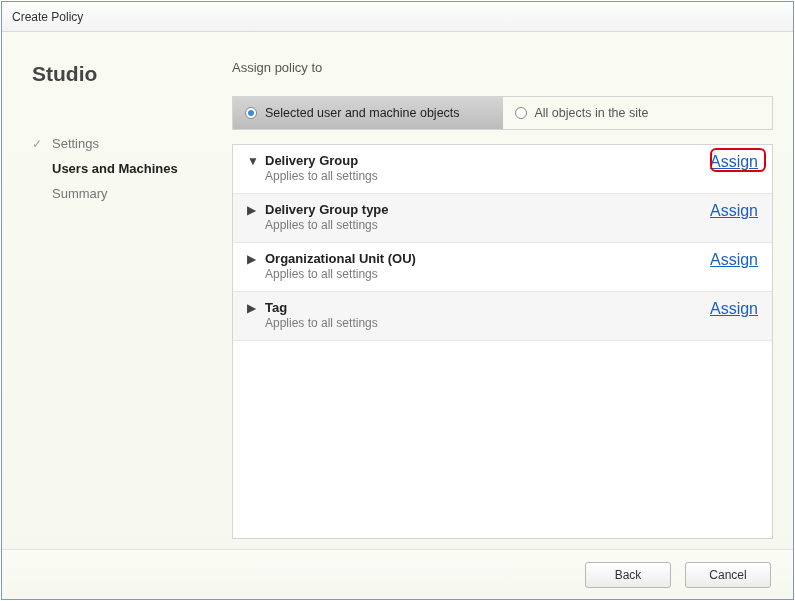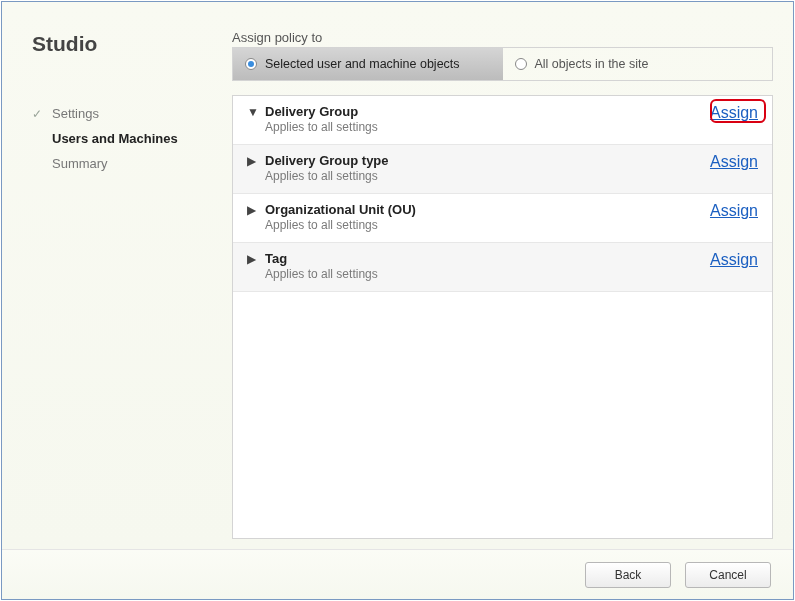--- a/index.html
+++ b/index.html
@@ -68,21 +68,21 @@
   }
   .main {
     flex: 1;
     padding: 28px 20px 10px 30px;
     display: flex;
     flex-direction: column;
   }
   .section-label {
     font-size: 13px;
     color: #555;
-    margin-bottom: 2px;
+    margin-bottom: 21px;
   }
   .radio-row {
     display: flex;
     height: 34px;
     border: 1px solid #d4d4d4;
     margin-bottom: 14px;
   }
   .radio-cell {
     flex: 1;
     display: flex;
@@ -201,20 +201,23 @@
     background: linear-gradient(#3f9bf5,#1f76d9);
     border-color: #1a5fb4;
     color: #fff;
   }
   .titles-col { display: flex; flex-direction: column; }
 </style>
 </head>
 <body>
 
 <div class="window">
+  <div class="titlebar">
+    <span>Create Policy</span>
+  </div>
 
   <div class="content">
 
     <div class="sidebar">
       <h1>Studio</h1>
 
       <div class="nav-item">
         <span class="check">✓</span>
         <span>Settings</span>
       </div>

